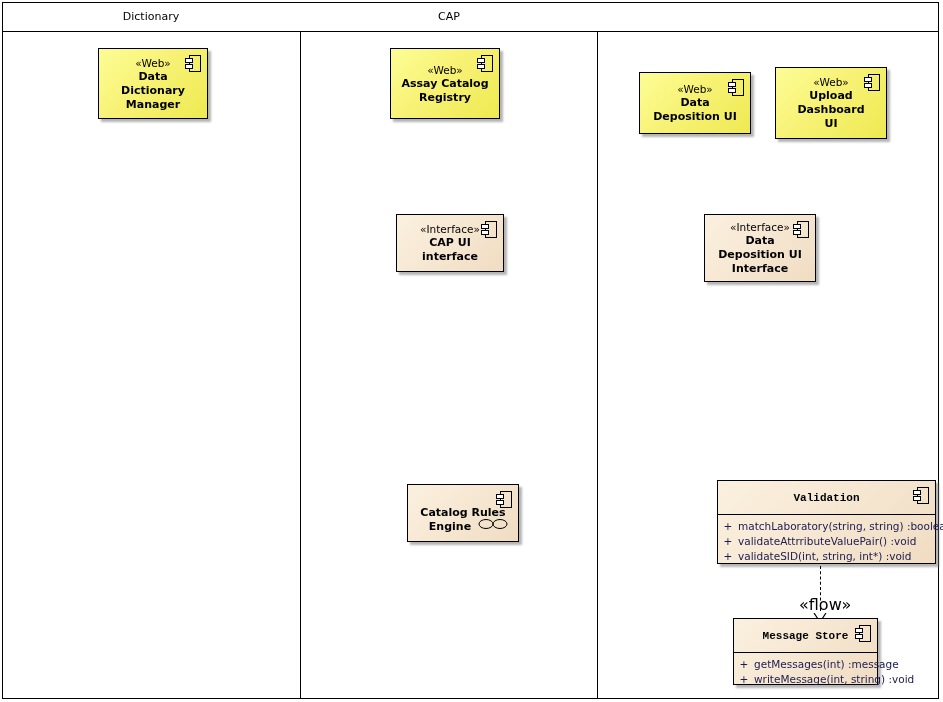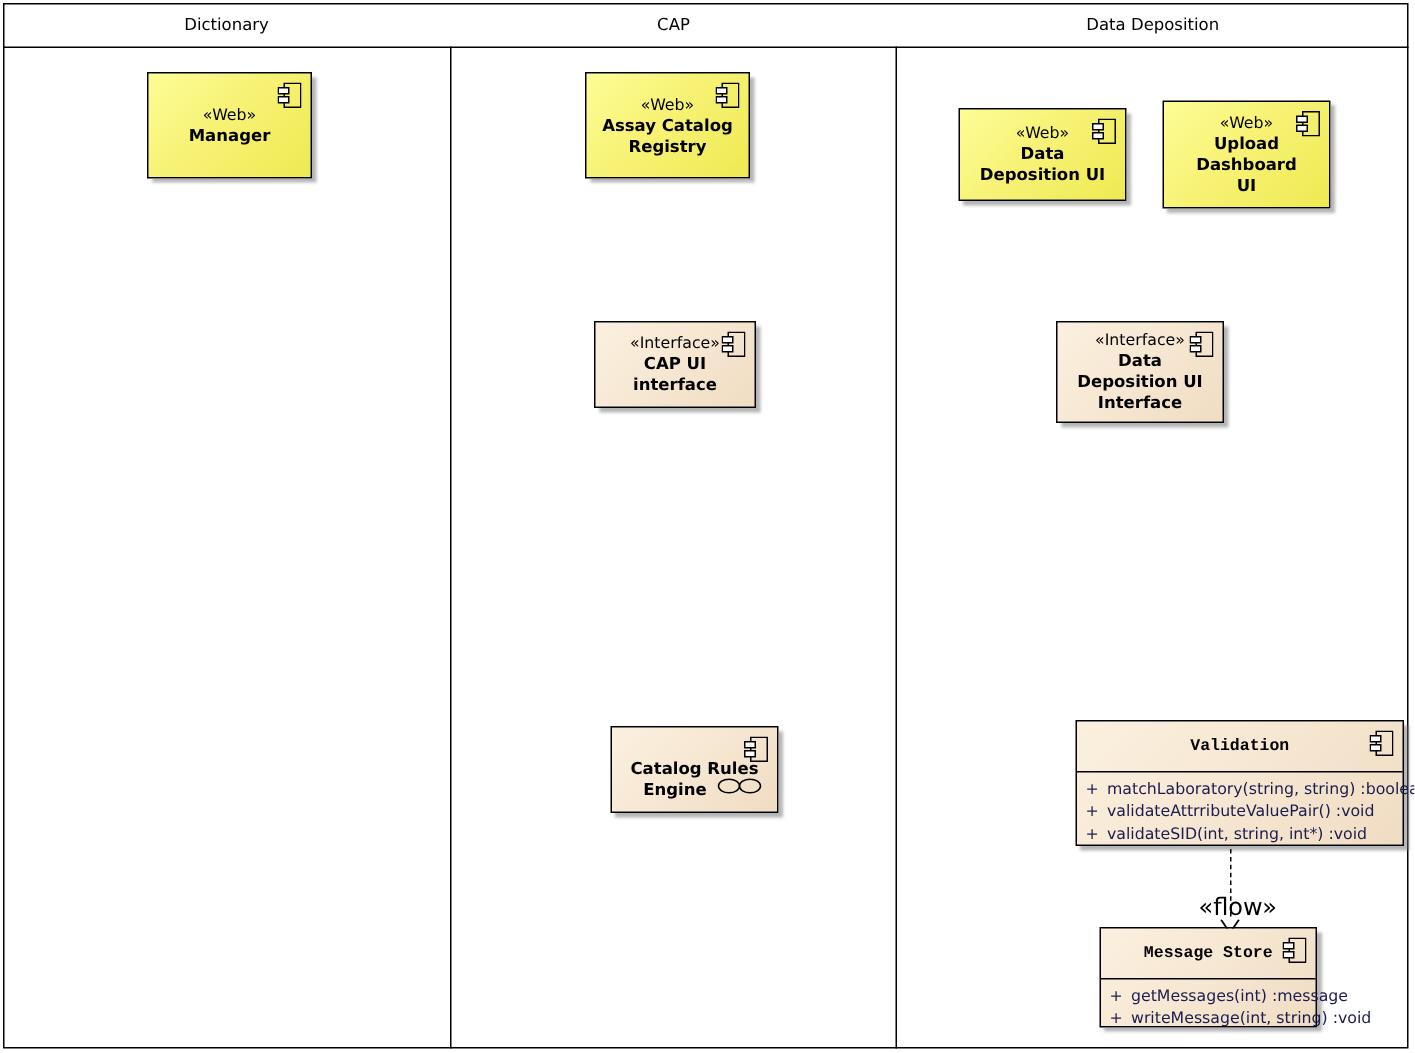--- a/index.html
+++ b/index.html
@@ -175,32 +175,32 @@
 <div id="canvas">
 
   <div class="frame"></div>
 
   <div class="lane-header-rule" style="top:31px;"></div>
   <div class="lane-divider" style="left:300px; height:668px;"></div>
   <div class="lane-divider" style="left:597px; height:668px;"></div>
 
   <div class="lane-title" style="left:301px; width:296px;">CAP</div>
   <div class="lane-title" style="left:2px; width:298px;">Dictionary</div>
-  <div class="lane-title" style="left:598px; width:341px;">Data Deposition</div>
 
   <div class="node web" style="left:98px; top:48px; width:110px; height:71px;">
     <div class="comp-icon">
       <svg viewBox="0 0 16 17" width="16" height="17">
         <rect x="4.5" y="0.5" width="11" height="16" fill="none" stroke="#000" stroke-width="1"></rect>
         <rect x="0.5" y="3.5" width="7" height="4" fill="#fff" stroke="#000" stroke-width="1"></rect>
         <rect x="0.5" y="9.5" width="7" height="4" fill="#fff" stroke="#000" stroke-width="1"></rect>
       </svg>
     </div>
     <div class="node-body">
       <div class="stereotype">«Web»</div>
+      <div class="node-name">Data Dictionary</div>
       <div class="node-name">Manager</div>
     </div>
   </div>
 
   <div class="node web" style="left:390px; top:48px; width:110px; height:71px;">
     <div class="comp-icon">
       <svg viewBox="0 0 16 17" width="16" height="17">
         <rect x="4.5" y="0.5" width="11" height="16" fill="none" stroke="#000" stroke-width="1"></rect>
         <rect x="0.5" y="3.5" width="7" height="4" fill="#fff" stroke="#000" stroke-width="1"></rect>
         <rect x="0.5" y="9.5" width="7" height="4" fill="#fff" stroke="#000" stroke-width="1"></rect>

